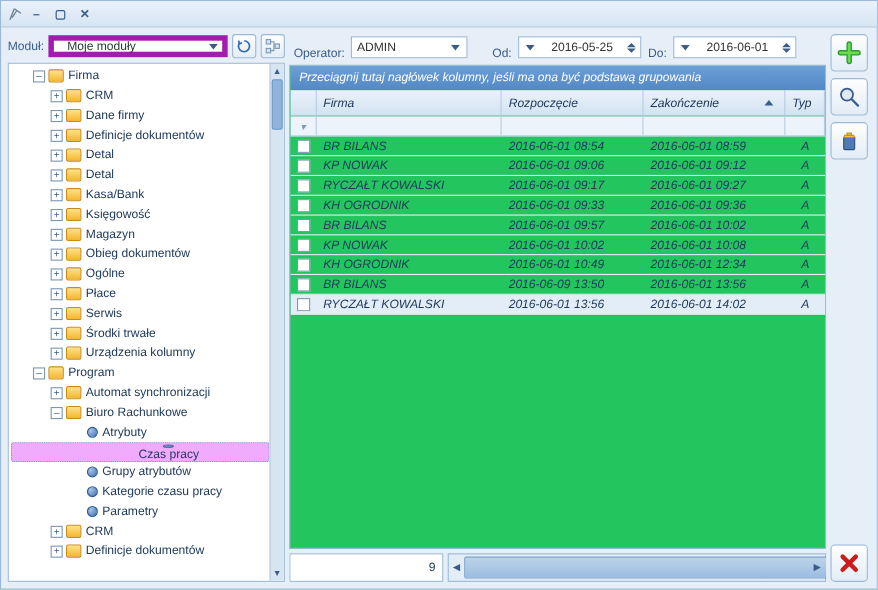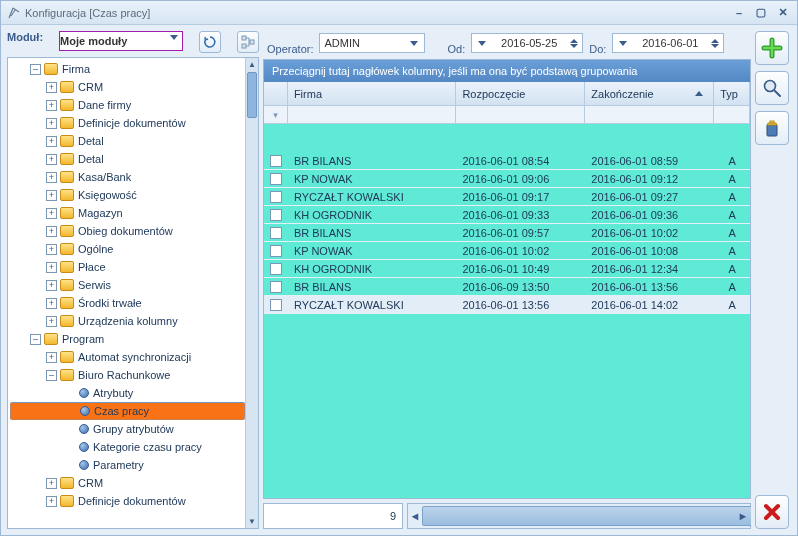--- a/index.html
+++ b/index.html
@@ -82,31 +82,31 @@
     border: 1px solid #9db9d6;
     border-radius: 4px;
     background: linear-gradient(#fefefe,#e3edf7);
     display: flex; align-items: center; justify-content: center;
     cursor: pointer;
   }
   .side-spacer { flex: 1; }
   
   .module-bar {
     display: flex;
-    gap: 16px;
-    font-weight: bold;
+    align-items: center;
+    gap: 4px;
   }
   .module-bar label { color: #3a5c8a; }
   .combo {
     flex: 1;
     height: 20px;
-    border: 1px solid #a21caf;
+    border: 5px solid #a21caf;
     background: #fff;
     display: flex; align-items: center;
-    padding: 0 0;
+    padding: 0 12px;
     position: relative;
   }
   .combo .caret {
     position: absolute; right: 4px; top: 3px;
     width: 0; height: 0;
     border-left: 4px solid transparent;
     border-right: 4px solid transparent;
     border-top: 5px solid #3a5c8a;
   }
   .icon-btn {
@@ -176,25 +176,26 @@
   .bullet-icon {
     width: 10px; height: 10px;
     border-radius: 50%;
     background: radial-gradient(circle at 30% 30%, #a7c5ea, #3d6fae);
     border: 1px solid #2f5a93;
     margin-right: 4px;
     margin-left: 3px;
   }
   .node-label { color: #203a5a; }
   .node.selected {
-    background: #f97316;
+    background: #f0abfc;
     border: 1px dotted #6d97c5;
     border-radius: 2px;
     height: 18px;
     box-sizing: border-box;
+    flex-direction: column;
   }
   
   .filter-bar {
     height: 24px;
     display: flex; align-items: center;
     gap: 6px;
     padding: 0 4px;
   }
   .filter-bar label { color: #3a5c8a; margin-top: 11px; }
   .fld {
@@ -222,24 +223,25 @@
     width: 0; height: 0;
     border-left: 4px solid transparent;
     border-right: 4px solid transparent;
   }
   .spin .up { border-bottom: 4px solid #3a5c8a; }
   .spin .dn { border-top: 4px solid #3a5c8a; }
   
   .grid-wrap {
     flex: 1;
     border: 1px solid #9db9d6;
-    background: #5eead4;
+    background: #22c55e;
     display: flex;
     flex-direction: column;
     overflow: hidden;
+    font-style: italic;
   }
   .group-panel {
     height: 22px;
     background: linear-gradient(#6b9fd7,#5388c5);
     color: #fff;
     display: flex; align-items: center;
     padding: 0 8px;
     font-size: 11px;
   }
   .hdr-row, .filter-row {
@@ -257,21 +259,21 @@
     position: relative;
   }
   .hdr-cell.sort::after {
     content:'';
     position:absolute; right: 10px; top: 9px;
     width:0;height:0;
     border-left:4px solid transparent;
     border-right:4px solid transparent;
     border-bottom:5px solid #3a5c8a;
   }
-  .grid-body { flex:1; overflow:auto;margin-top:28px; }
+  .grid-body { flex:1; overflow:auto; }
   .data-row {
     display: flex;
     height: 18px;
     align-items: center;
     border-bottom: 1px solid #e6eef7;
   }
   .data-row.sel { background: #e3edf7; }
   .cell { padding: 0 6px; color:#203a5a; overflow:hidden; text-overflow:ellipsis; white-space:nowrap; }
   .cell.center { text-align:center; }
   .cb {
@@ -327,21 +329,20 @@
 <body>
 
 <div class="window">
 
   <div class="titlebar">
     <span class="t-icon">
       <svg width="14" height="14" viewBox="0 0 14 14">
           <path d="M2 12 L6 2 M6 2 L12 6 M8 4 L4 10" stroke="#6a7f96" stroke-width="1.2" fill="none"></path>
         </svg>
     </span>
-    <span class="title-text">Konfiguracja [Czas pracy]</span>
     <div class="win-btns">
       <div class="win-btn">–</div>
       <div class="win-btn">▢</div>
       <div class="win-btn">✕</div>
     </div>
   </div>
 
   <div class="body-row">
 
     <div class="left-col">

